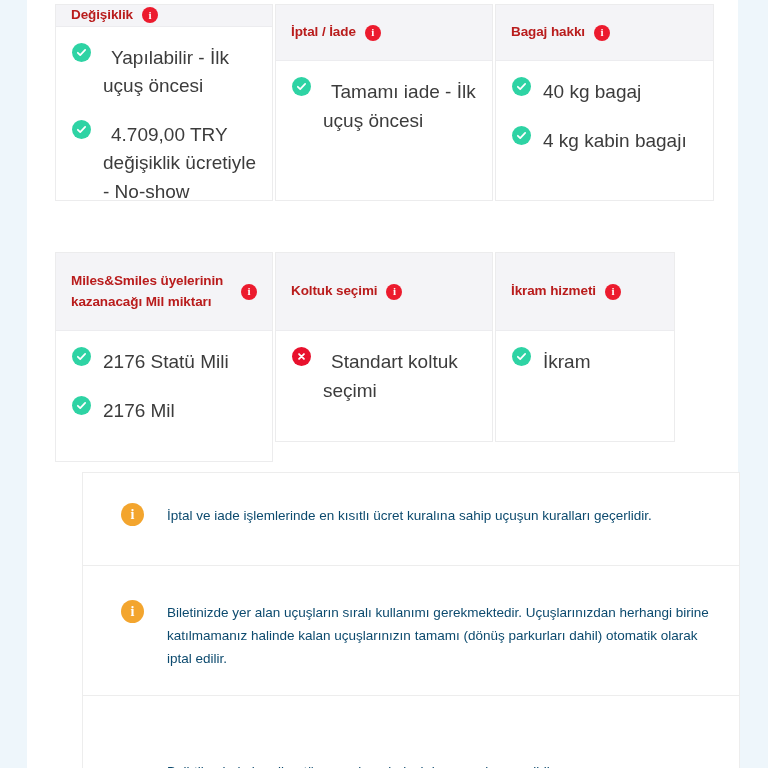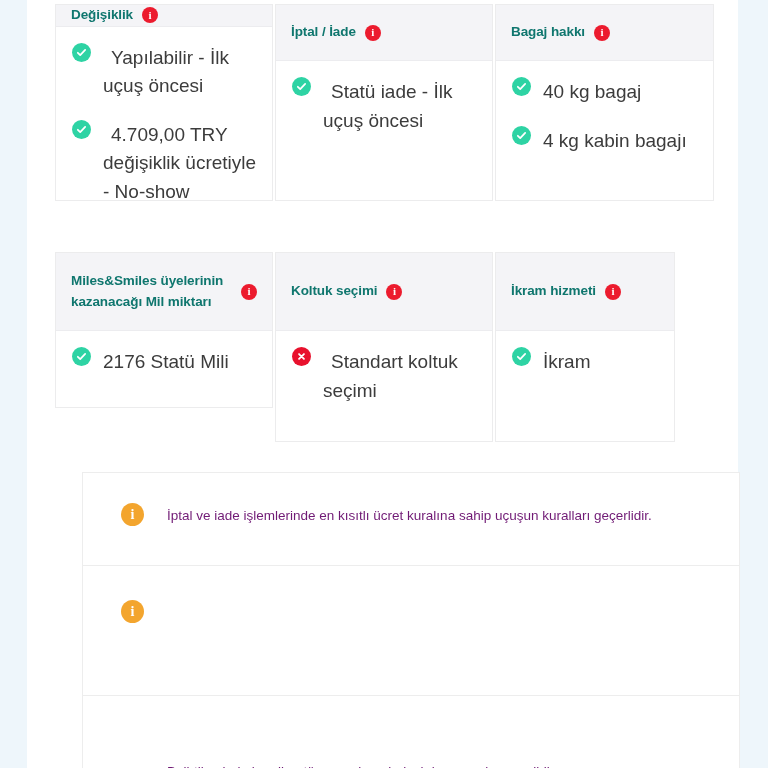--- a/index.html
+++ b/index.html
@@ -40,21 +40,21 @@
     border-bottom: 1px solid #ececef;
     display: flex;
     align-items: center;
     gap: 9px;
     padding: 0 15px;
     box-sizing: border-box;
   }
   .card-head .head-title {
     font-size: 13.5px;
     font-weight: bold;
-    color: #0f766e;
+    color: #b91c1c;
     line-height: 1.55;
     letter-spacing: -0.1px;
   }
   .card-body {
     flex: 1 1 auto;
     padding: 16px 14px 12px 16px;
     box-sizing: border-box;
   }
   .feat {
     display: flex;
@@ -109,21 +109,21 @@
     display: flex;
     align-items: flex-start;
     gap: 23px;
     padding: 30px 22px 30px 38px;
     border-bottom: 1px solid #ededed;
     box-sizing: border-box;
   }
   .notice:last-child { border-bottom: none; }
   .notice-text {
     font-size: 13.5px;
-    color: #701a75;
+    color: #0c4a6e;
     line-height: 1.72;
     padding-top: 1px;
   }
   .notice-spacer { width: 23px; flex: 0 0 auto; }
 </style>
 </head>
 <body>
 
 <div class="page">
 
@@ -159,21 +159,21 @@
         <span class="head-title">İptal / İade</span>
         <span class="icon ic-info-red">i</span>
       </div>
       <div class="card-body">
         <div class="feat">
           <span class="icon ic-check">
             <svg width="11" height="11" viewBox="0 0 12 12">
                 <path d="M2 6.3 L4.6 8.9 L10 3.2" fill="none" stroke="#fff" stroke-width="1.9" stroke-linecap="round" stroke-linejoin="round"></path>
               </svg>
           </span>
-          <span class="feat-text indent">Statü iade - İlk uçuş öncesi</span>
+          <span class="feat-text indent">Tamamı iade - İlk uçuş öncesi</span>
         </div>
       </div>
     </div>
 
     <div class="card" style="width:219px; height:197px;">
       <div class="card-head" style="height:56px;align-items:center;">
         <span class="head-title">Bagaj hakkı</span>
         <span class="icon ic-info-red">i</span>
       </div>
       <div class="card-body">
@@ -192,33 +192,41 @@
               </svg>
           </span>
           <span class="feat-text">4 kg kabin bagajı</span>
         </div>
       </div>
     </div>
   </div>
 
   <div class="card-row" style="left:28px; top:252px; width:659px;">
 
-    <div class="card" style="width:218px; height:156px;">
+    <div class="card" style="width:218px; height:210px;">
       <div class="card-head" style="height:78px; align-items:center;">
         <span class="head-title" style="flex:1 1 auto;">Miles&amp;Smiles üyelerinin kazanacağı Mil miktarı</span>
         <span class="icon ic-info-red">i</span>
       </div>
       <div class="card-body">
         <div class="feat">
           <span class="icon ic-check">
             <svg width="11" height="11" viewBox="0 0 12 12">
                 <path d="M2 6.3 L4.6 8.9 L10 3.2" fill="none" stroke="#fff" stroke-width="1.9" stroke-linecap="round" stroke-linejoin="round"></path>
               </svg>
           </span>
           <span class="feat-text">2176 Statü Mili</span>
+        </div>
+        <div class="feat">
+          <span class="icon ic-check">
+            <svg width="11" height="11" viewBox="0 0 12 12">
+                <path d="M2 6.3 L4.6 8.9 L10 3.2" fill="none" stroke="#fff" stroke-width="1.9" stroke-linecap="round" stroke-linejoin="round"></path>
+              </svg>
+          </span>
+          <span class="feat-text">2176 Mil</span>
         </div>
       </div>
     </div>
 
     <div class="card" style="width:218px; height:190px;">
       <div class="card-head" style="height:78px;align-items:center;">
         <span class="head-title">Koltuk seçimi</span>
         <span class="icon ic-info-red">i</span>
       </div>
       <div class="card-body">
@@ -253,20 +261,21 @@
 
   <div class="notices">
 
     <div class="notice" style="height:93px;">
       <span class="icon ic-info-amber">i</span>
       <span class="notice-text">İptal ve iade işlemlerinde en kısıtlı ücret kuralına sahip uçuşun kuralları geçerlidir.</span>
     </div>
 
     <div class="notice" style="height:130px; align-items:flex-start; padding-top:34px;">
       <span class="icon ic-info-amber">i</span>
+      <span class="notice-text" style="max-width:545px;">Biletinizde yer alan uçuşların sıralı kullanımı gerekmektedir. Uçuşlarınızdan herhangi birine katılmamanız halinde kalan uçuşlarınızın tamamı (dönüş parkurları dahil) otomatik olarak iptal edilir.</span>
     </div>
 
     <div class="notice" style="height:110px; align-items:flex-start; padding-top:63px;">
       <span class="notice-spacer"></span>
       <span class="notice-text">Belirtilen iade kuralları tüm uçuşların iadesi durumunda geçerlidir.</span>
     </div>
 
   </div>
 
 </div>

